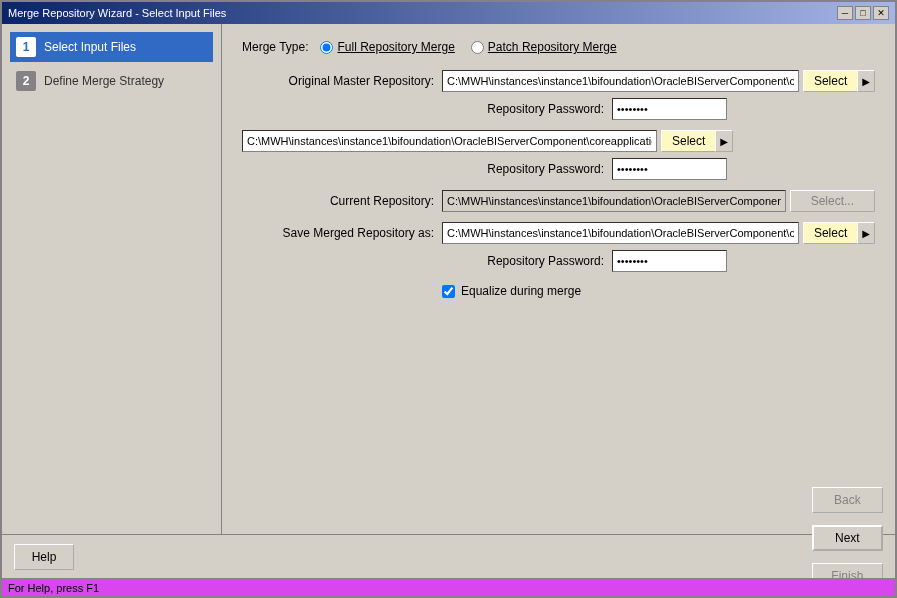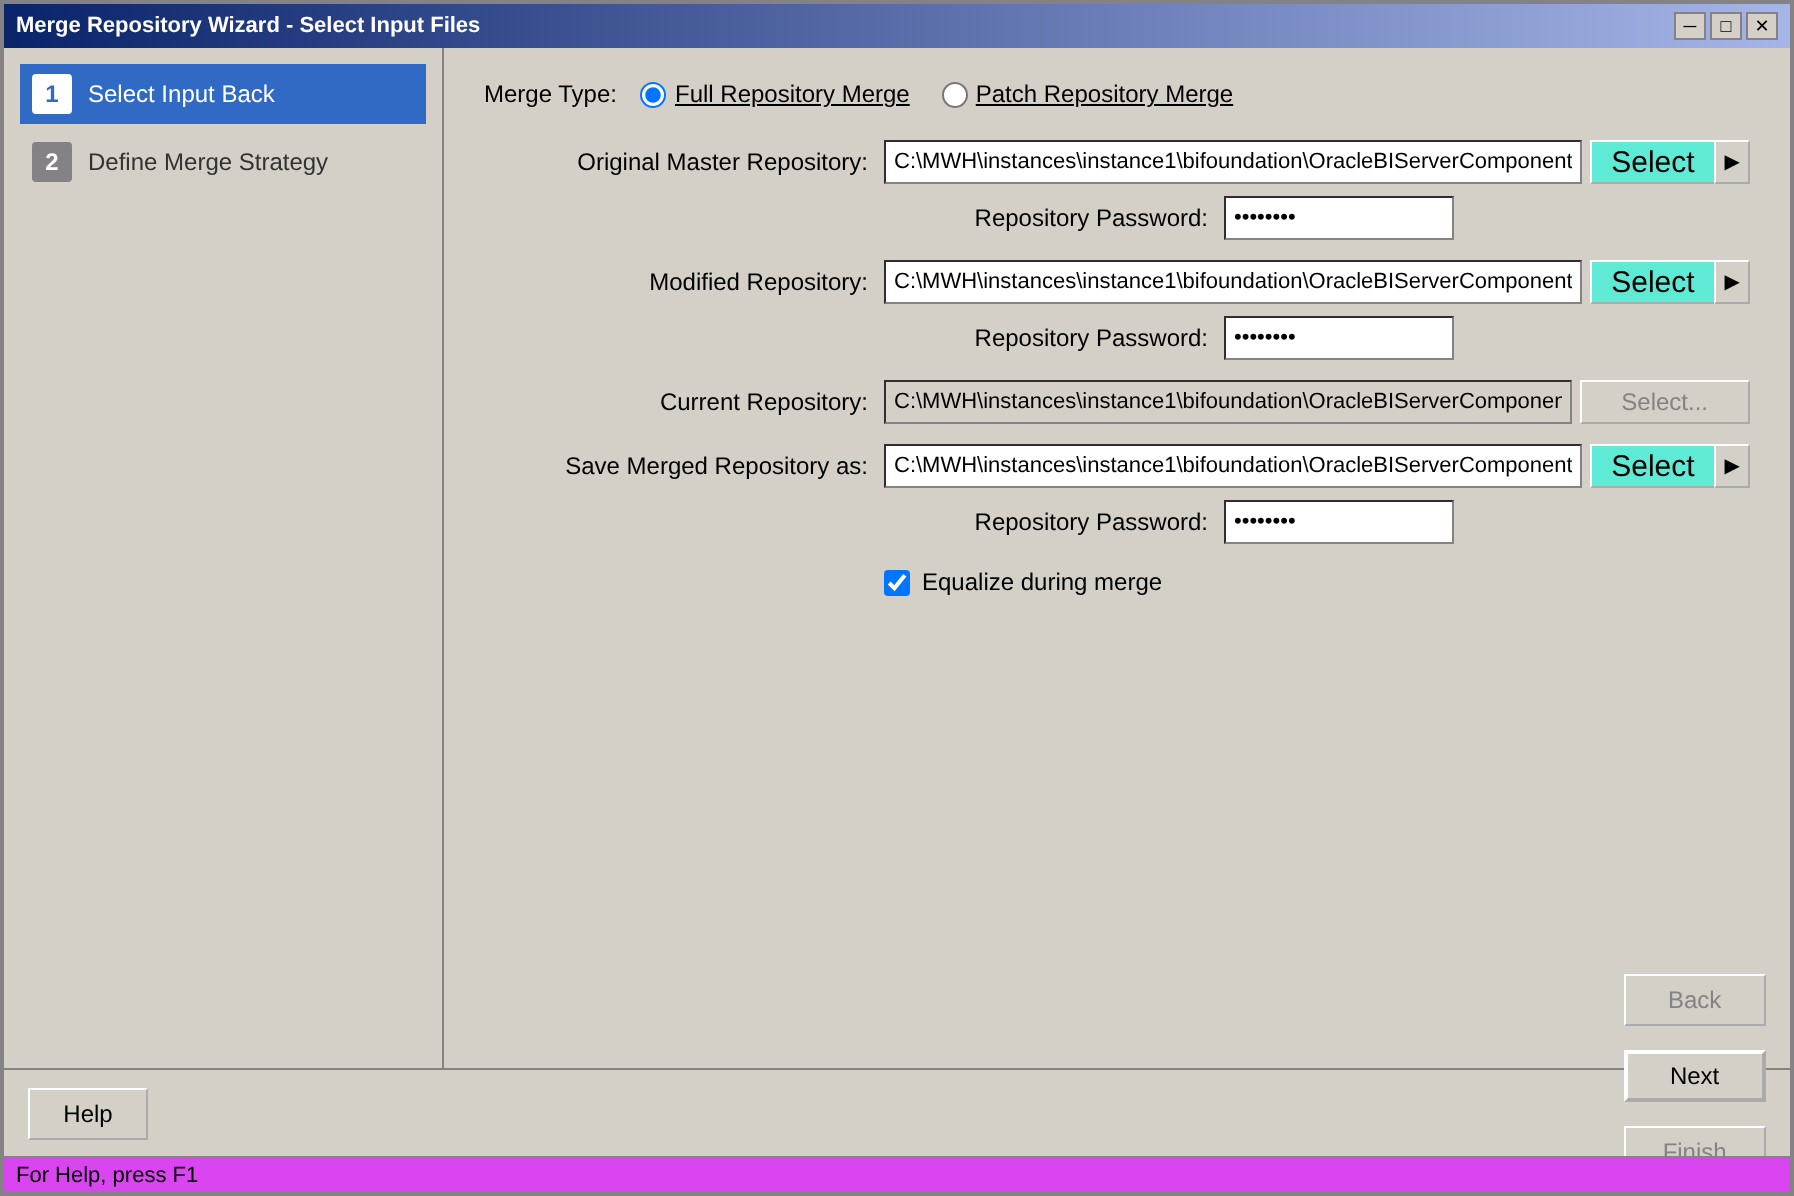--- a/index.html
+++ b/index.html
@@ -27,21 +27,21 @@
       padding: 3px 6px;
       display: flex;
       justify-content: space-between;
       align-items: center;
       height: 22px;
       flex-shrink: 0;
     }
 
     .title-bar-text {
       font-size: 11px;
-      font-weight: bold;
+      font-weight: normal;
     }
 
     .title-bar-buttons {
       display: flex;
       gap: 2px;
     }
 
     .title-btn {
       width: 16px;
       height: 14px;
@@ -185,25 +185,25 @@
       padding: 2px 4px;
       font-size: 11px;
     }
 
     .select-btn {
       display: flex;
       margin-left: 4px;
     }
 
     .select-btn-main {
-      background: #5eead4;
+      background: #fef9c3;
       border: 1px outset #ffffff;
       border-right: none;
       padding: 2px 10px;
-      font-size: 15px;
+      font-size: 12px;
       cursor: pointer;
       height: 22px;
       display: flex;
       align-items: center;
     }
 
     .select-btn-arrow {
       background: #d4d0c8;
       border: 1px outset #ffffff;
       padding: 2px 4px;
@@ -316,21 +316,21 @@
     </div>
   </div>
 
   <div class="main-content">
 
     <div class="sidebar">
       <div class="sidebar-item active">
         <div class="step-number">
           <span>1</span>
         </div>
-        <span>Select Input Back</span>
+        <span>Select Input Files</span>
       </div>
       <div class="sidebar-item inactive">
         <div class="step-number">
           <span>2</span>
         </div>
         <span>Define Merge Strategy</span>
       </div>
     </div>
 
     <div class="content-area">
@@ -359,21 +359,20 @@
           </div>
         </div>
         <div class="indent-row">
           <span class="form-label" style="width:170px;text-align:right;padding-right:8px;">Repository Password:</span>
           <input type="password" class="password-input" value="password" style="">
         </div>
       </div>
 
       <div class="form-group">
         <div class="form-row">
-          <span class="form-label">Modified Repository:</span>
           <input type="text" class="path-input" value="C:\MWH\instances\instance1\bifoundation\OracleBIServerComponent\coreapplicatio" style="">
           <div class="select-btn">
             <button class="select-btn-main">Select</button>
             <button class="select-btn-arrow">▶</button>
           </div>
         </div>
         <div class="indent-row">
           <span class="form-label" style="width:170px;text-align:right;padding-right:8px;">Repository Password:</span>
           <input type="password" class="password-input" value="password" style="">
         </div>

